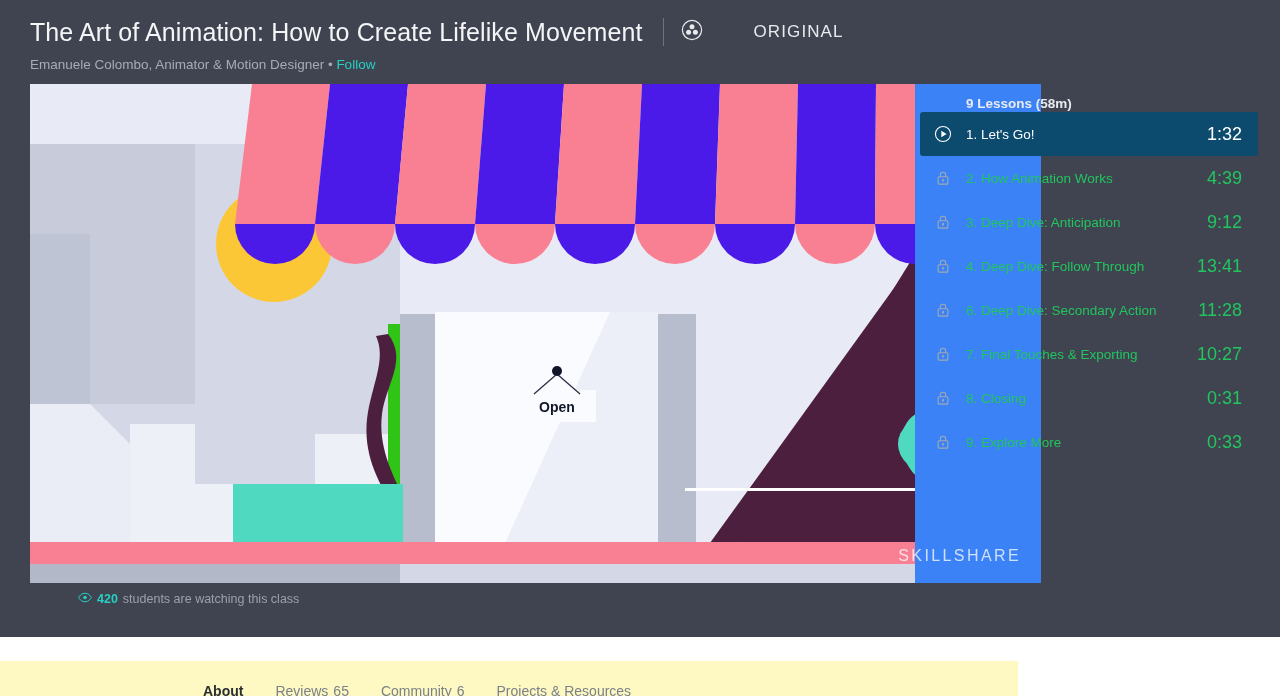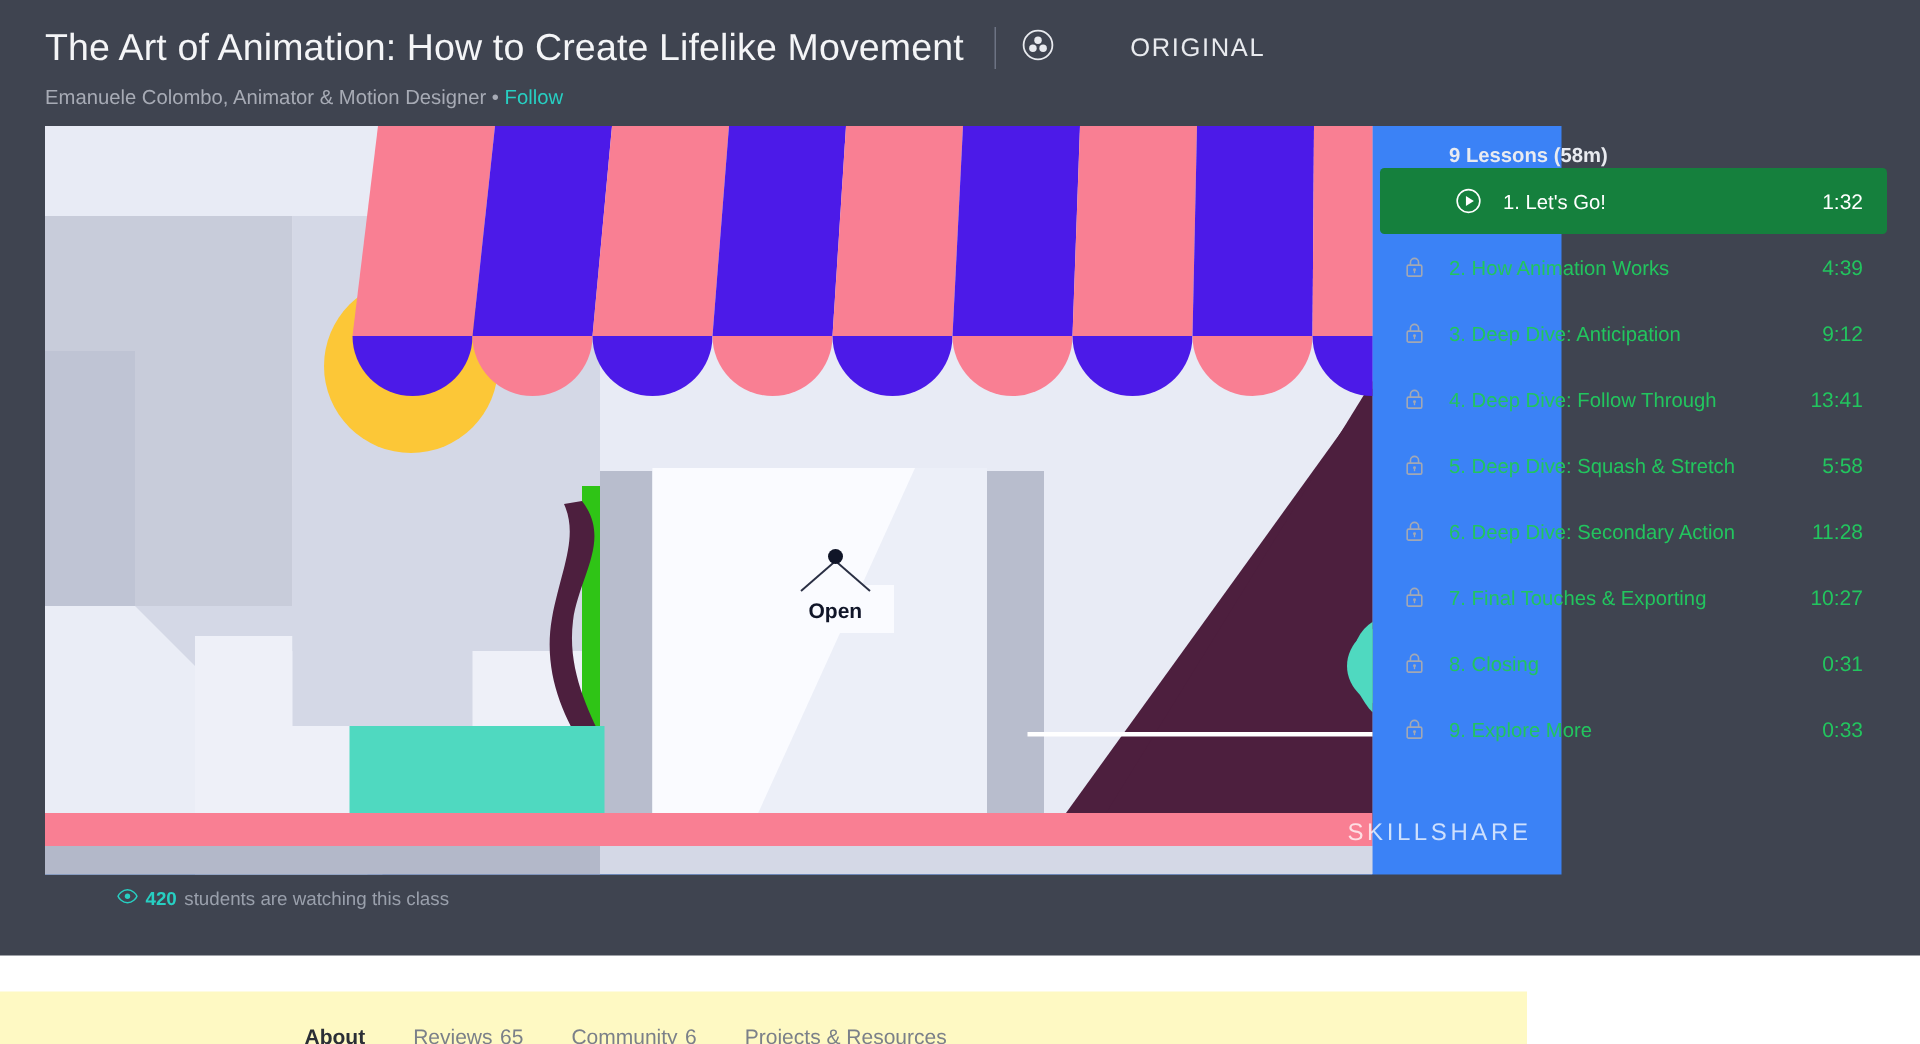--- a/index.html
+++ b/index.html
@@ -68,27 +68,27 @@
   }
   .lessons-head {
     font-size: 13.5px; font-weight: 700; color: #e9ebf0;
     padding: 12px 0 1px 46px;
   }
   .lesson {
     display: flex; align-items: center; height: 44px;
     padding: 0 16px 0 0; border-radius: 3px;
     color: #22c55e; cursor: pointer;
   }
-  .lesson.active { background: #15803d; color: #ffffff; padding-left: 36px; }
+  .lesson.active { background: #0c4a6e; color: #ffffff; }
   .lesson .ico {
     width: 46px; flex: 0 0 46px; display: flex;
     align-items: center; justify-content: center;
   }
   .lesson .lname { flex: 1; font-size: 13.5px; white-space: nowrap; }
-  .lesson .ltime { font-size: 14px; text-align: center; }
+  .lesson .ltime { font-size: 18px; text-align: center; }
   .lesson.active .lname, .lesson.active .ltime { color: #ffffff; }
 
   
   .bottombar {
     position: absolute; left: 0; top: 637px;
     width: 1018px; height: 59px; background: #fef9c3; margin-top: 24px;
   }
   .tabs {
     position: absolute; left: 203px; top: 22px;
     display: flex; align-items: center; gap: 32px;
@@ -264,32 +264,20 @@
         </div>
         <div class="lesson">
           <span class="ico">
             <svg viewBox="0 0 20 20" width="18" height="18">
               <rect x="4.6" y="8.6" width="10.8" height="8.2" rx="1.1" fill="none" stroke="#a3a8b4" stroke-width="1.2"></rect>
               <path d="M7 8.6 V6.6 a3 3 0 0 1 6 0 V8.6" fill="none" stroke="#a3a8b4" stroke-width="1.2"></path>
               <circle cx="10" cy="12.1" r="1.1" fill="#a3a8b4"></circle>
               <rect x="9.5" y="12.3" width="1" height="2.3" fill="#a3a8b4"></rect>
             </svg>
           </span>
-          <span class="lname">5. Deep Dive: Squash &amp; Stretch</span>
-          <span class="ltime">5:58</span>
-        </div>
-        <div class="lesson">
-          <span class="ico">
-            <svg viewBox="0 0 20 20" width="18" height="18">
-              <rect x="4.6" y="8.6" width="10.8" height="8.2" rx="1.1" fill="none" stroke="#a3a8b4" stroke-width="1.2"></rect>
-              <path d="M7 8.6 V6.6 a3 3 0 0 1 6 0 V8.6" fill="none" stroke="#a3a8b4" stroke-width="1.2"></path>
-              <circle cx="10" cy="12.1" r="1.1" fill="#a3a8b4"></circle>
-              <rect x="9.5" y="12.3" width="1" height="2.3" fill="#a3a8b4"></rect>
-            </svg>
-          </span>
           <span class="lname">6. Deep Dive: Secondary Action</span>
           <span class="ltime">11:28</span>
         </div>
         <div class="lesson">
           <span class="ico">
             <svg viewBox="0 0 20 20" width="18" height="18">
               <rect x="4.6" y="8.6" width="10.8" height="8.2" rx="1.1" fill="none" stroke="#a3a8b4" stroke-width="1.2"></rect>
               <path d="M7 8.6 V6.6 a3 3 0 0 1 6 0 V8.6" fill="none" stroke="#a3a8b4" stroke-width="1.2"></path>
               <circle cx="10" cy="12.1" r="1.1" fill="#a3a8b4"></circle>
               <rect x="9.5" y="12.3" width="1" height="2.3" fill="#a3a8b4"></rect>

